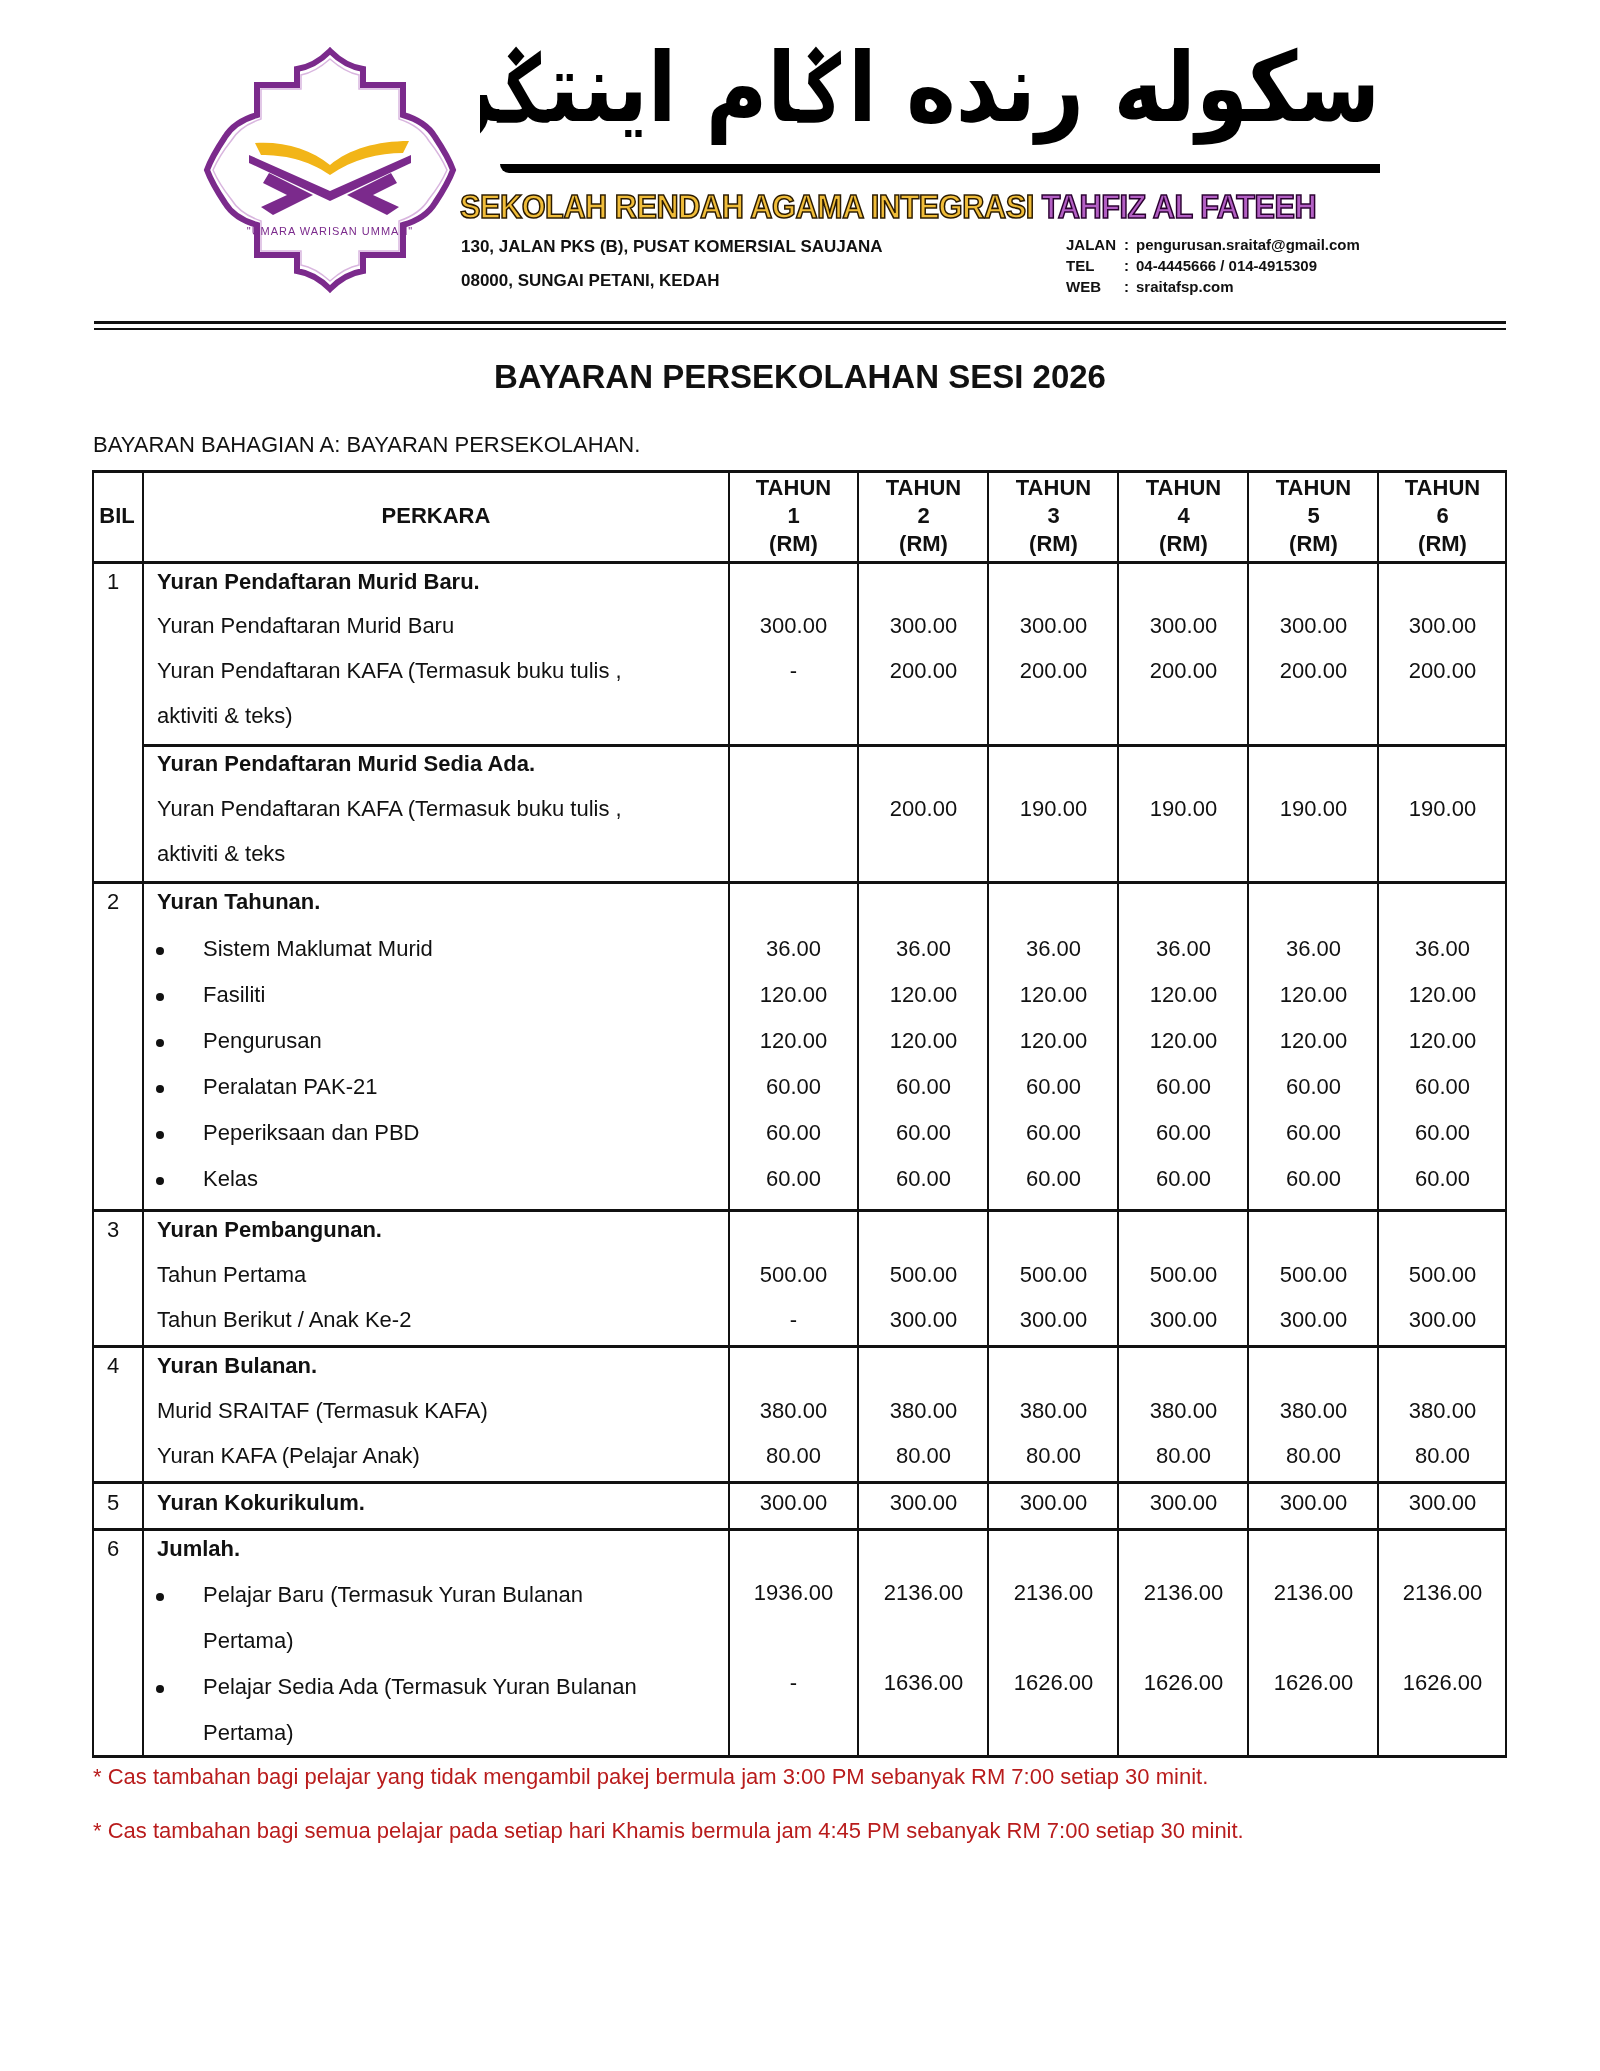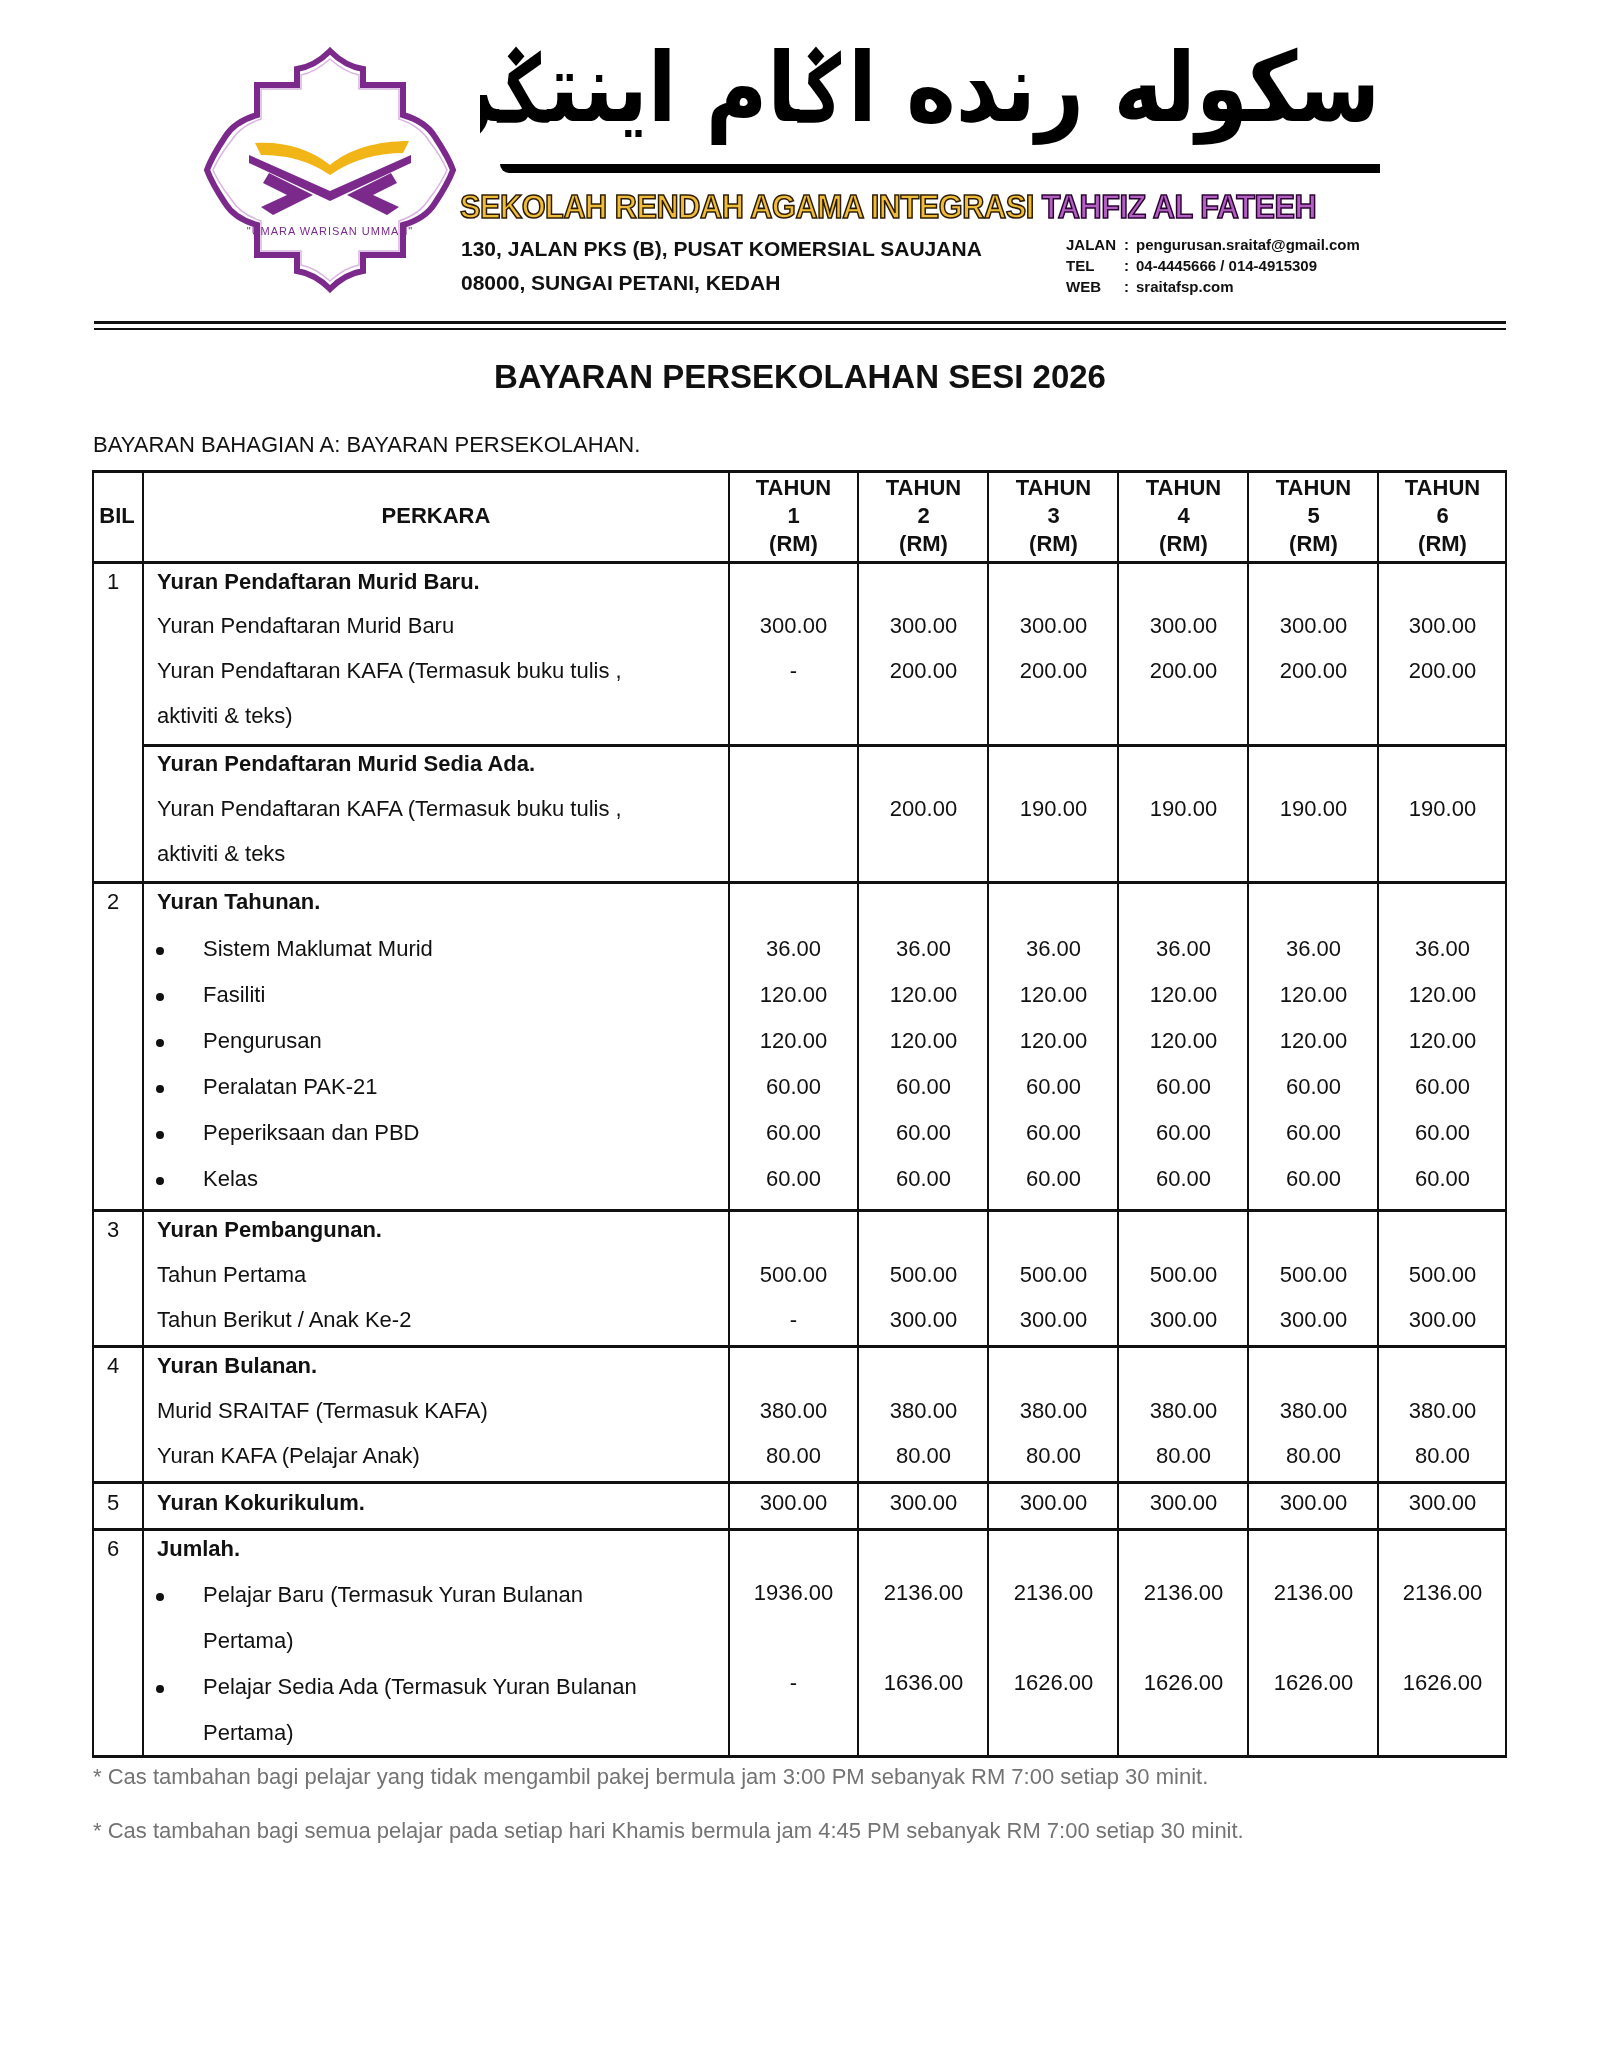--- a/index.html
+++ b/index.html
@@ -12,21 +12,21 @@
             direction: rtl; text-align: center; font-family: "DejaVu Sans", sans-serif;
             font-size: 84px; font-weight: bold; line-height: 120px; color: #000;
             letter-spacing: -2px; transform: scaleY(1.15); white-space: nowrap; overflow: hidden; }
   .arabic-bar { position: absolute; left: 500px; top: 164px; width: 880px; height: 9px;
                 background: #000; border-radius: 0 0 4px 60px; }
   .school-name { position: absolute; left: 460px; top: 188px; font-family: "Liberation Sans", sans-serif;
                  font-weight: 900; font-size: 33px; letter-spacing: -0.5px; white-space: nowrap;
                  transform: scaleX(0.93); transform-origin: left center; }
   .school-name .gold { color: #f0bd3a; -webkit-text-stroke: 1.6px #2a1a00; }
   .school-name .purple { color: #b35fc4; -webkit-text-stroke: 1.6px #2a0030; }
-  .addr { position: absolute; left: 461px; font-weight: bold; font-size: 21px; color: #111; white-space: nowrap; }
+  .addr { position: absolute; left: 461px; font-weight: bold; font-size: 17px; color: #111; white-space: nowrap; }
   .addr1 { top: 237px; }
   .addr2 { top: 271px; }
   .contact { position: absolute; left: 1066px; top: 234px; font-size: 15px; font-weight: bold; line-height: 21px; }
   .contact-row { display: flex; white-space: nowrap; }
   .contact-label { width: 58px; }
   .contact-sep { width: 12px; }
 
   .double-line { position: absolute; left: 94px; width: 1412px; height: 3px; background: #111; }
   .dl1 { top: 321px; }
   .dl2 { top: 328px; height: 2px; }
@@ -39,21 +39,21 @@
   
   .tbl { position: absolute; left: 92px; top: 470px; width: 1415px; height: 1287px; }
   .vline { position: absolute; top: 0; bottom: 0; width: 2px; background: #111; }
   .hline { position: absolute; height: 3px; background: #111; }
   .cell { position: absolute; font-size: 22px; color: #111; white-space: nowrap; line-height: 26px; }
   .hdr { position: absolute; font-weight: bold; font-size: 22px; text-align: center; line-height: 28px; }
   .num { position: absolute; width: 129px; text-align: center; font-size: 22px; line-height: 26px; color: #111; }
   .bold { font-weight: bold; text-align: right; }
   .bullet { position: absolute; width: 8px; height: 8px; border-radius: 50%; background: #111; }
 
-  .footnote { position: absolute; left: 93px; font-size: 22px; color: #737373; white-space: nowrap; }
+  .footnote { position: absolute; left: 93px; font-size: 22px; color: #b91c1c; white-space: nowrap; }
   .fn1 { top: 1764px; }
   .fn2 { top: 1818px; }
 </style>
 </head>
 <body>
 
 <div class="logo">
   <svg width="255" height="250" viewBox="0 0 255 250">
 
     <path d="M127 6 C137 16 147 22 160 24 L160 40 L200 40 L200 70 C214 74 226 82 232 92 C240 104 246 114 250 125

